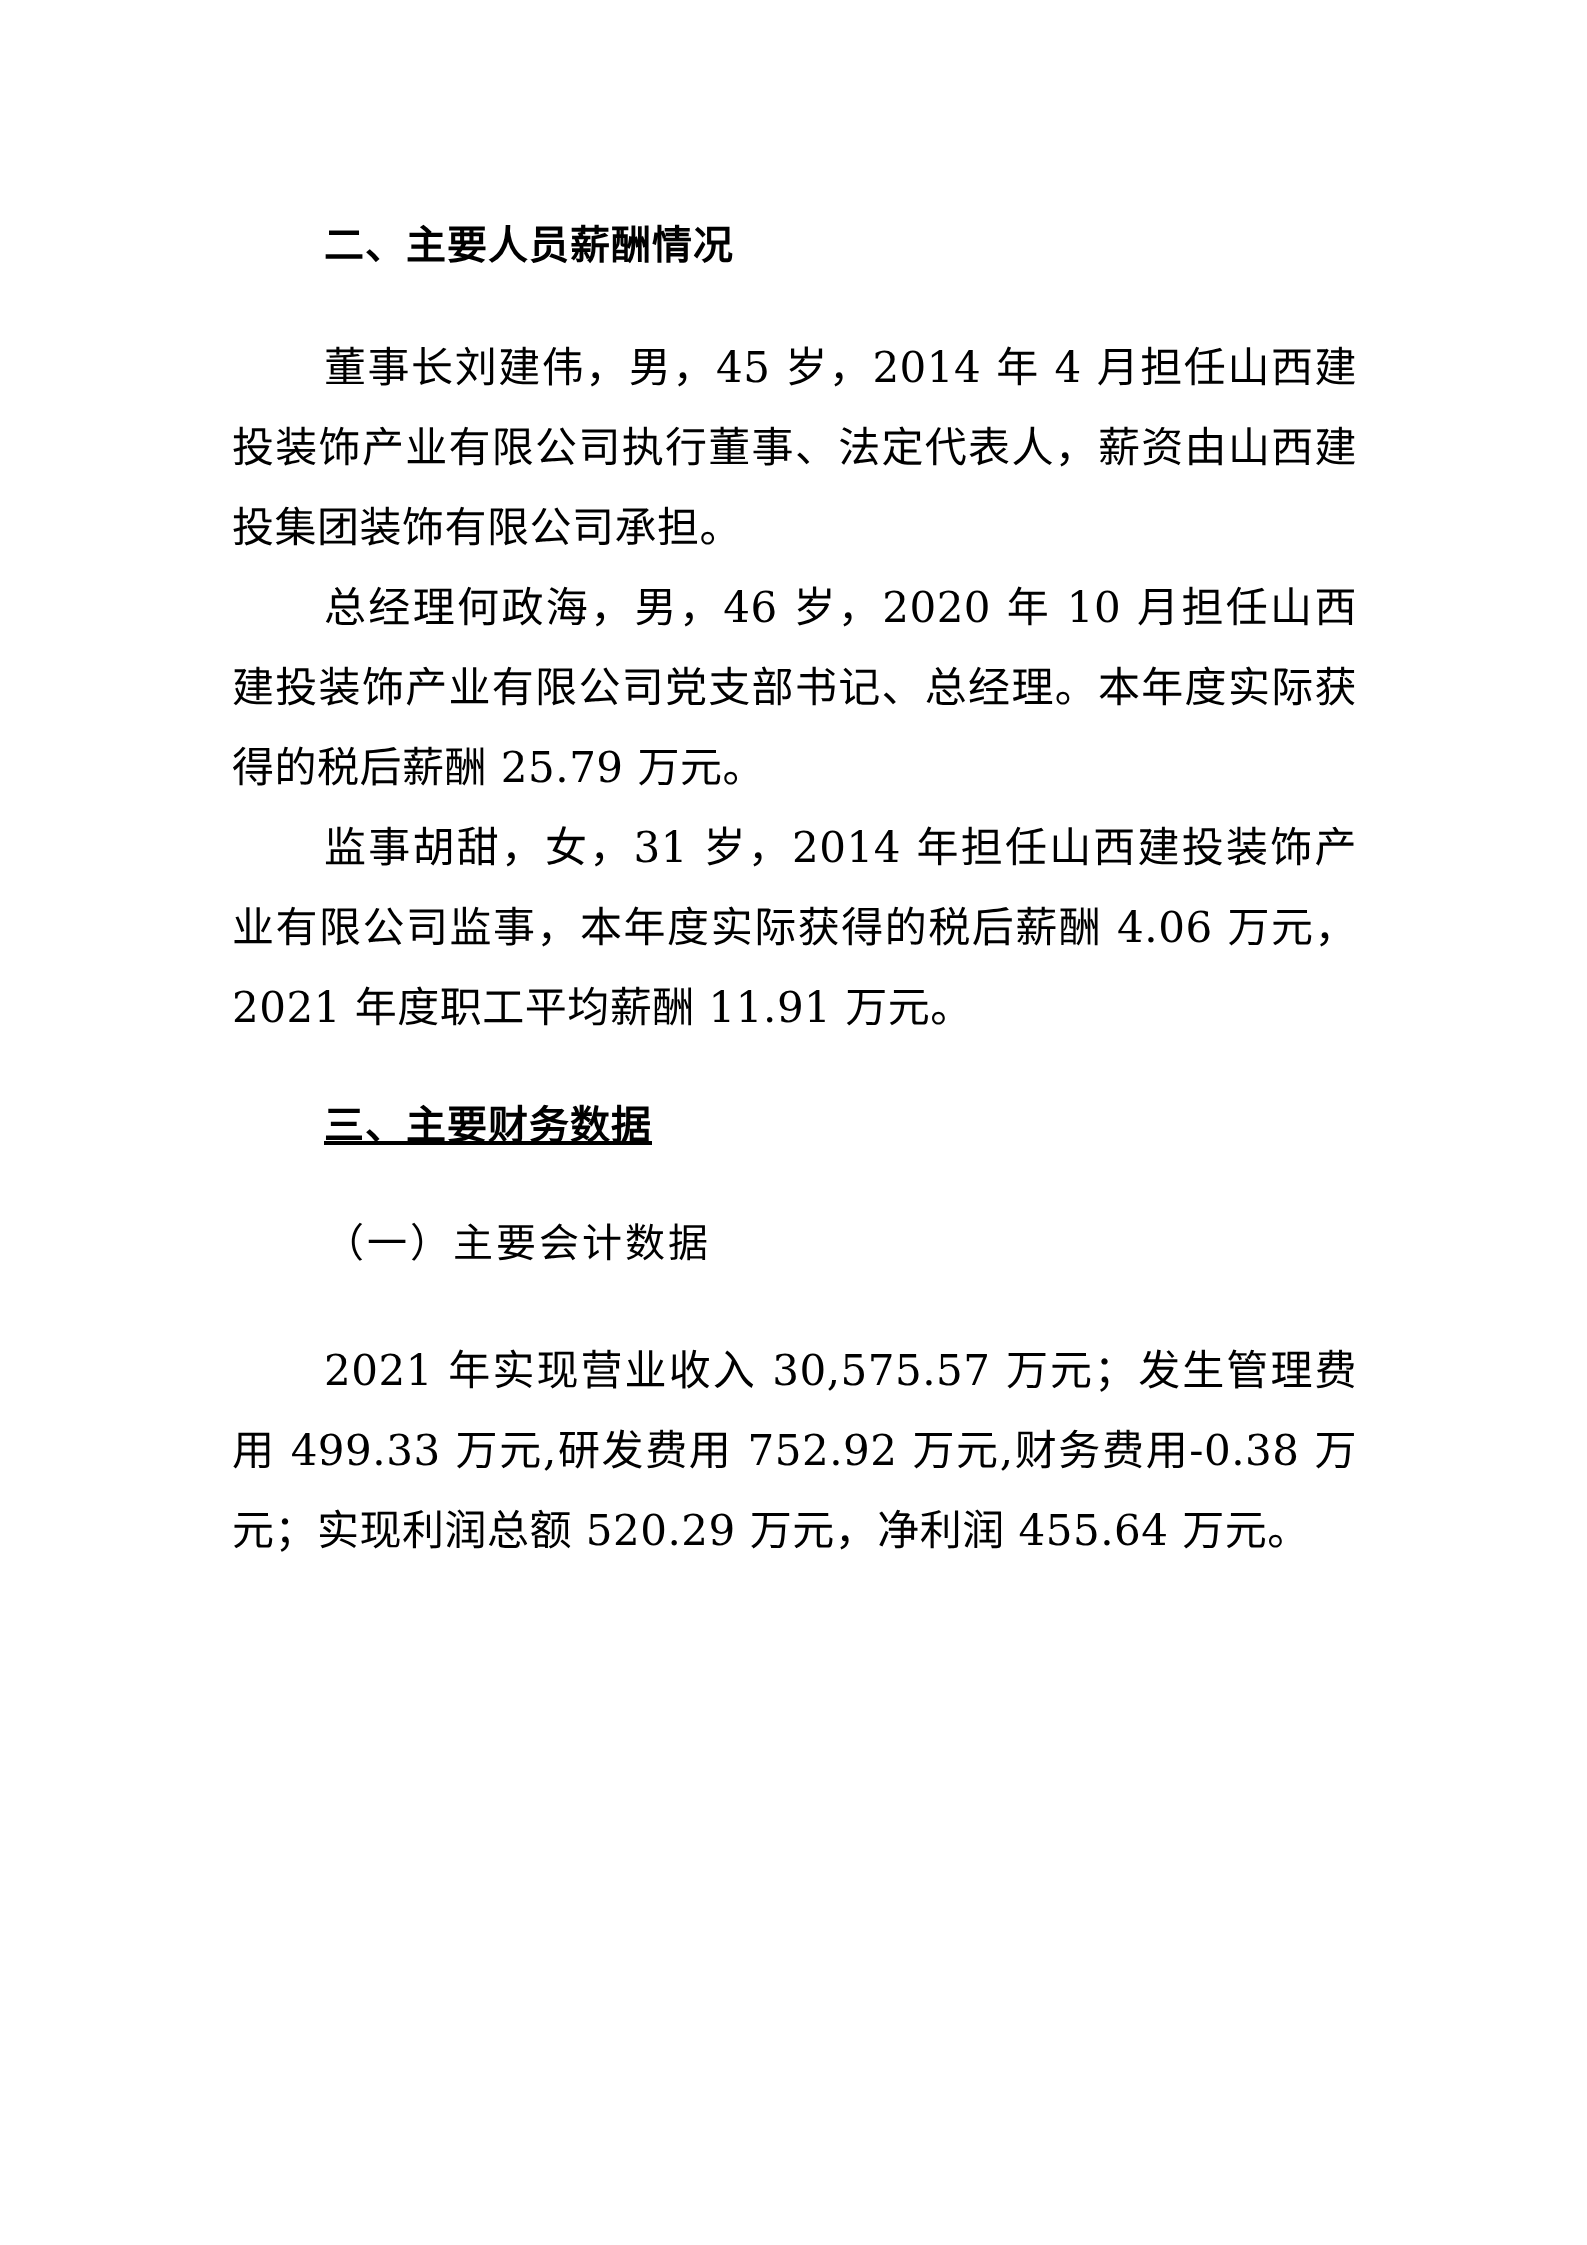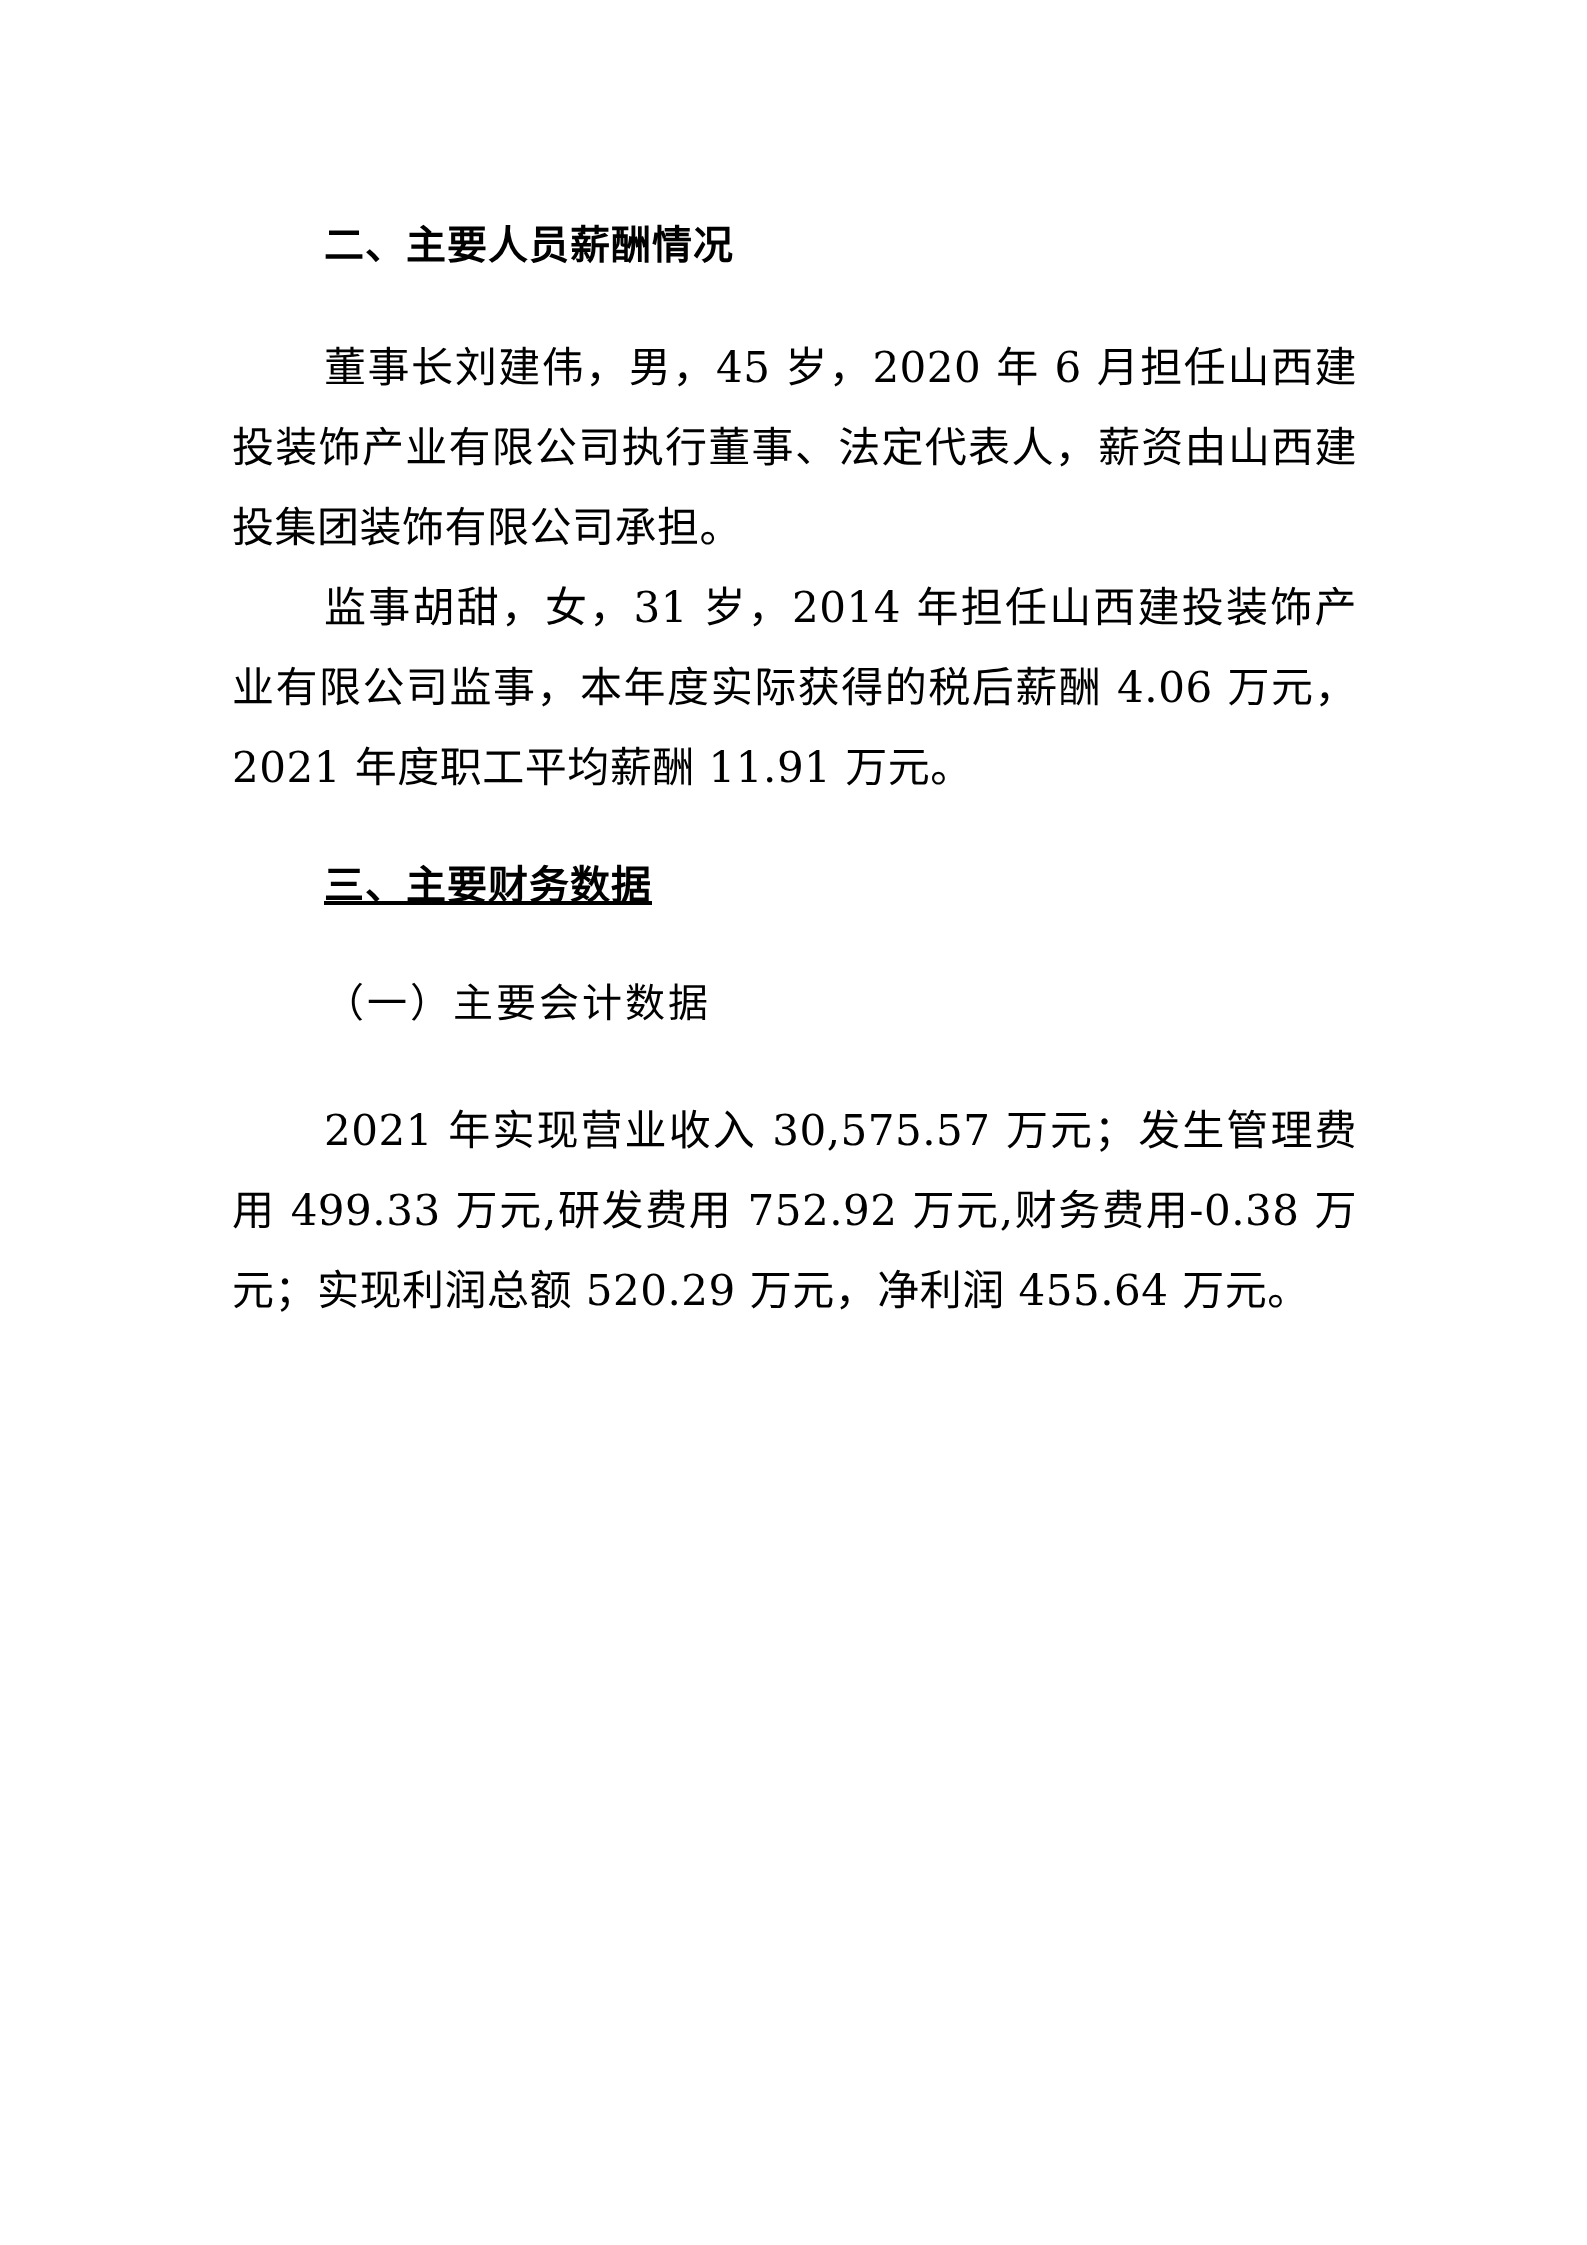--- a/index.html
+++ b/index.html
@@ -42,22 +42,23 @@
     letter-spacing: 0.5px;
   }
 </style>
 </head>
 <body>
 
 <div class="page">
 
   <div class="doc-heading heading-salary">二、主要人员薪酬情况</div>
 
-  <p class="body-para">董事长刘建伟，男，45 岁，2020 年 6 月担任山西建投装饰产业有限公司执行董事、法定代表人，薪资由山西建投集团装饰有限公司承担。</p>
+  <p class="body-para">董事长刘建伟，男，45 岁，2014 年 4 月担任山西建投装饰产业有限公司执行董事、法定代表人，薪资由山西建投集团装饰有限公司承担。</p>
 
+  <p class="body-para">总经理何政海，男，46 岁，2020 年 10 月担任山西建投装饰产业有限公司党支部书记、总经理。本年度实际获得的税后薪酬 25.79 万元。</p>
 
   <p class="body-para">监事胡甜，女，31 岁，2014 年担任山西建投装饰产业有限公司监事，本年度实际获得的税后薪酬 4.06 万元，2021 年度职工平均薪酬 11.91 万元。</p>
 
   <div class="doc-heading heading-finance">三、主要财务数据</div>
 
   <div class="sub-heading">（一）主要会计数据</div>
 
 
   <p class="body-para">2021 年实现营业收入 30,575.57 万元；发生管理费用 499.33 万元,研发费用 752.92 万元,财务费用-0.38 万元；实现利润总额 520.29 万元，净利润 455.64 万元。</p>
 

